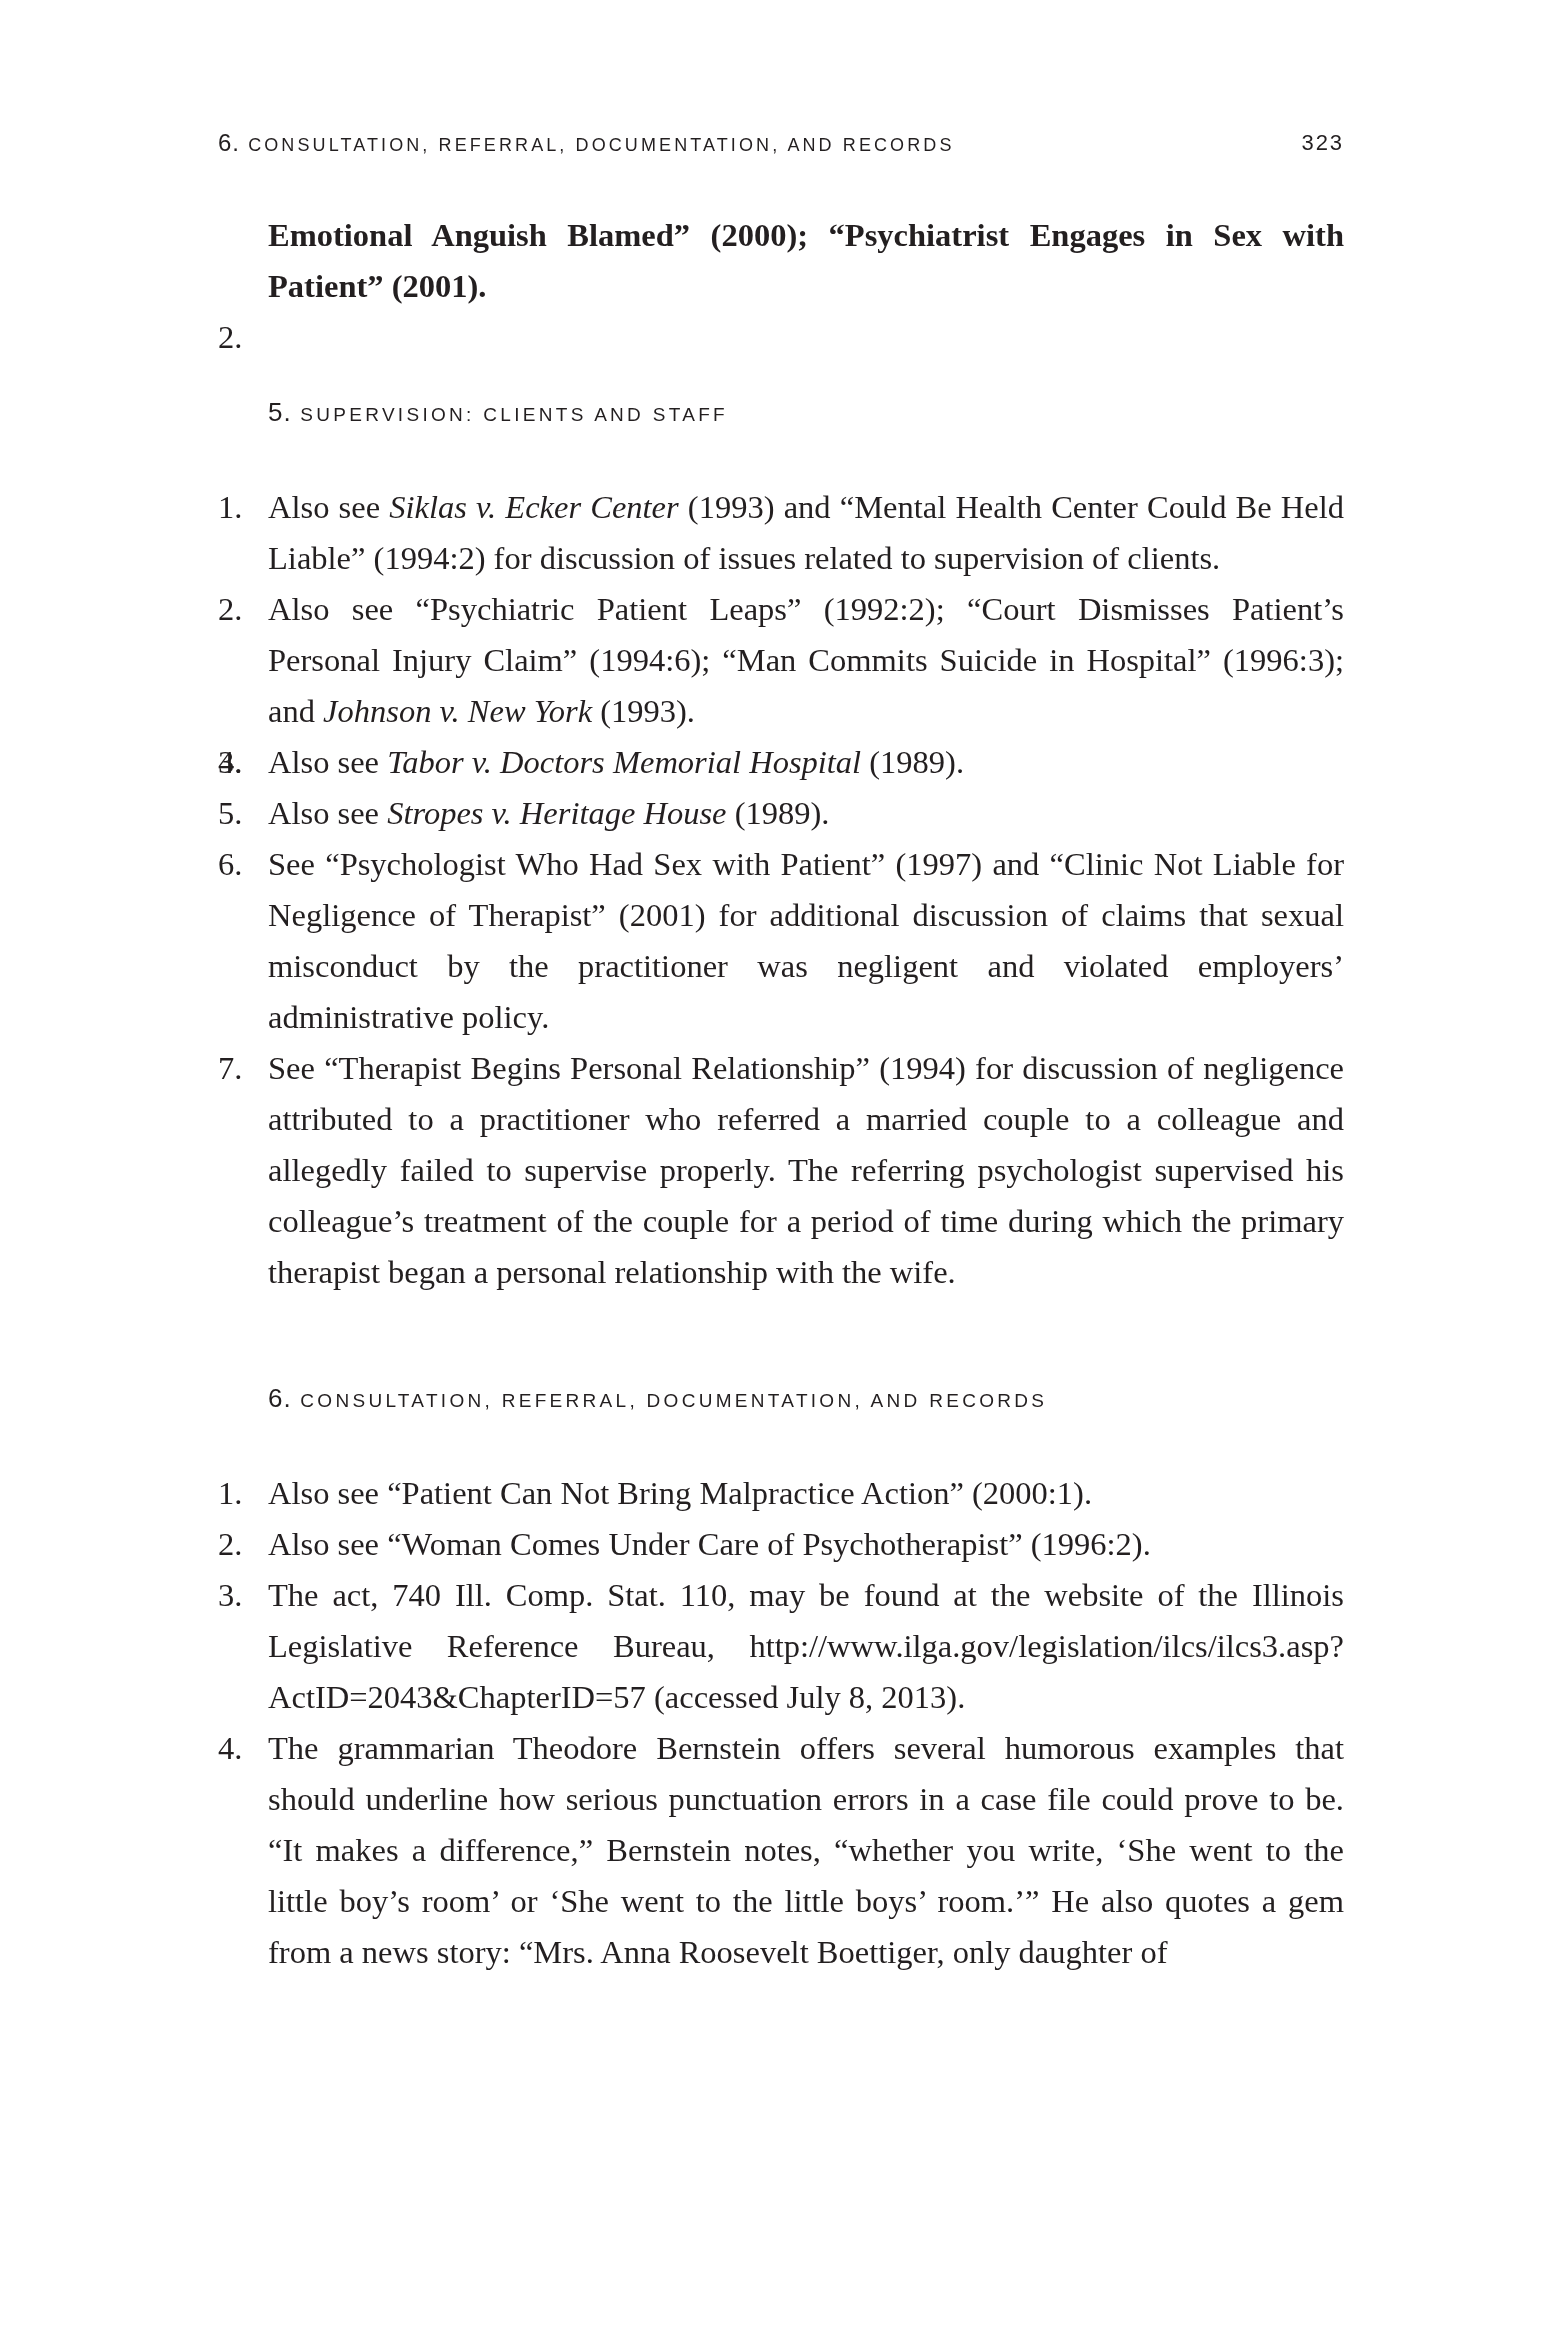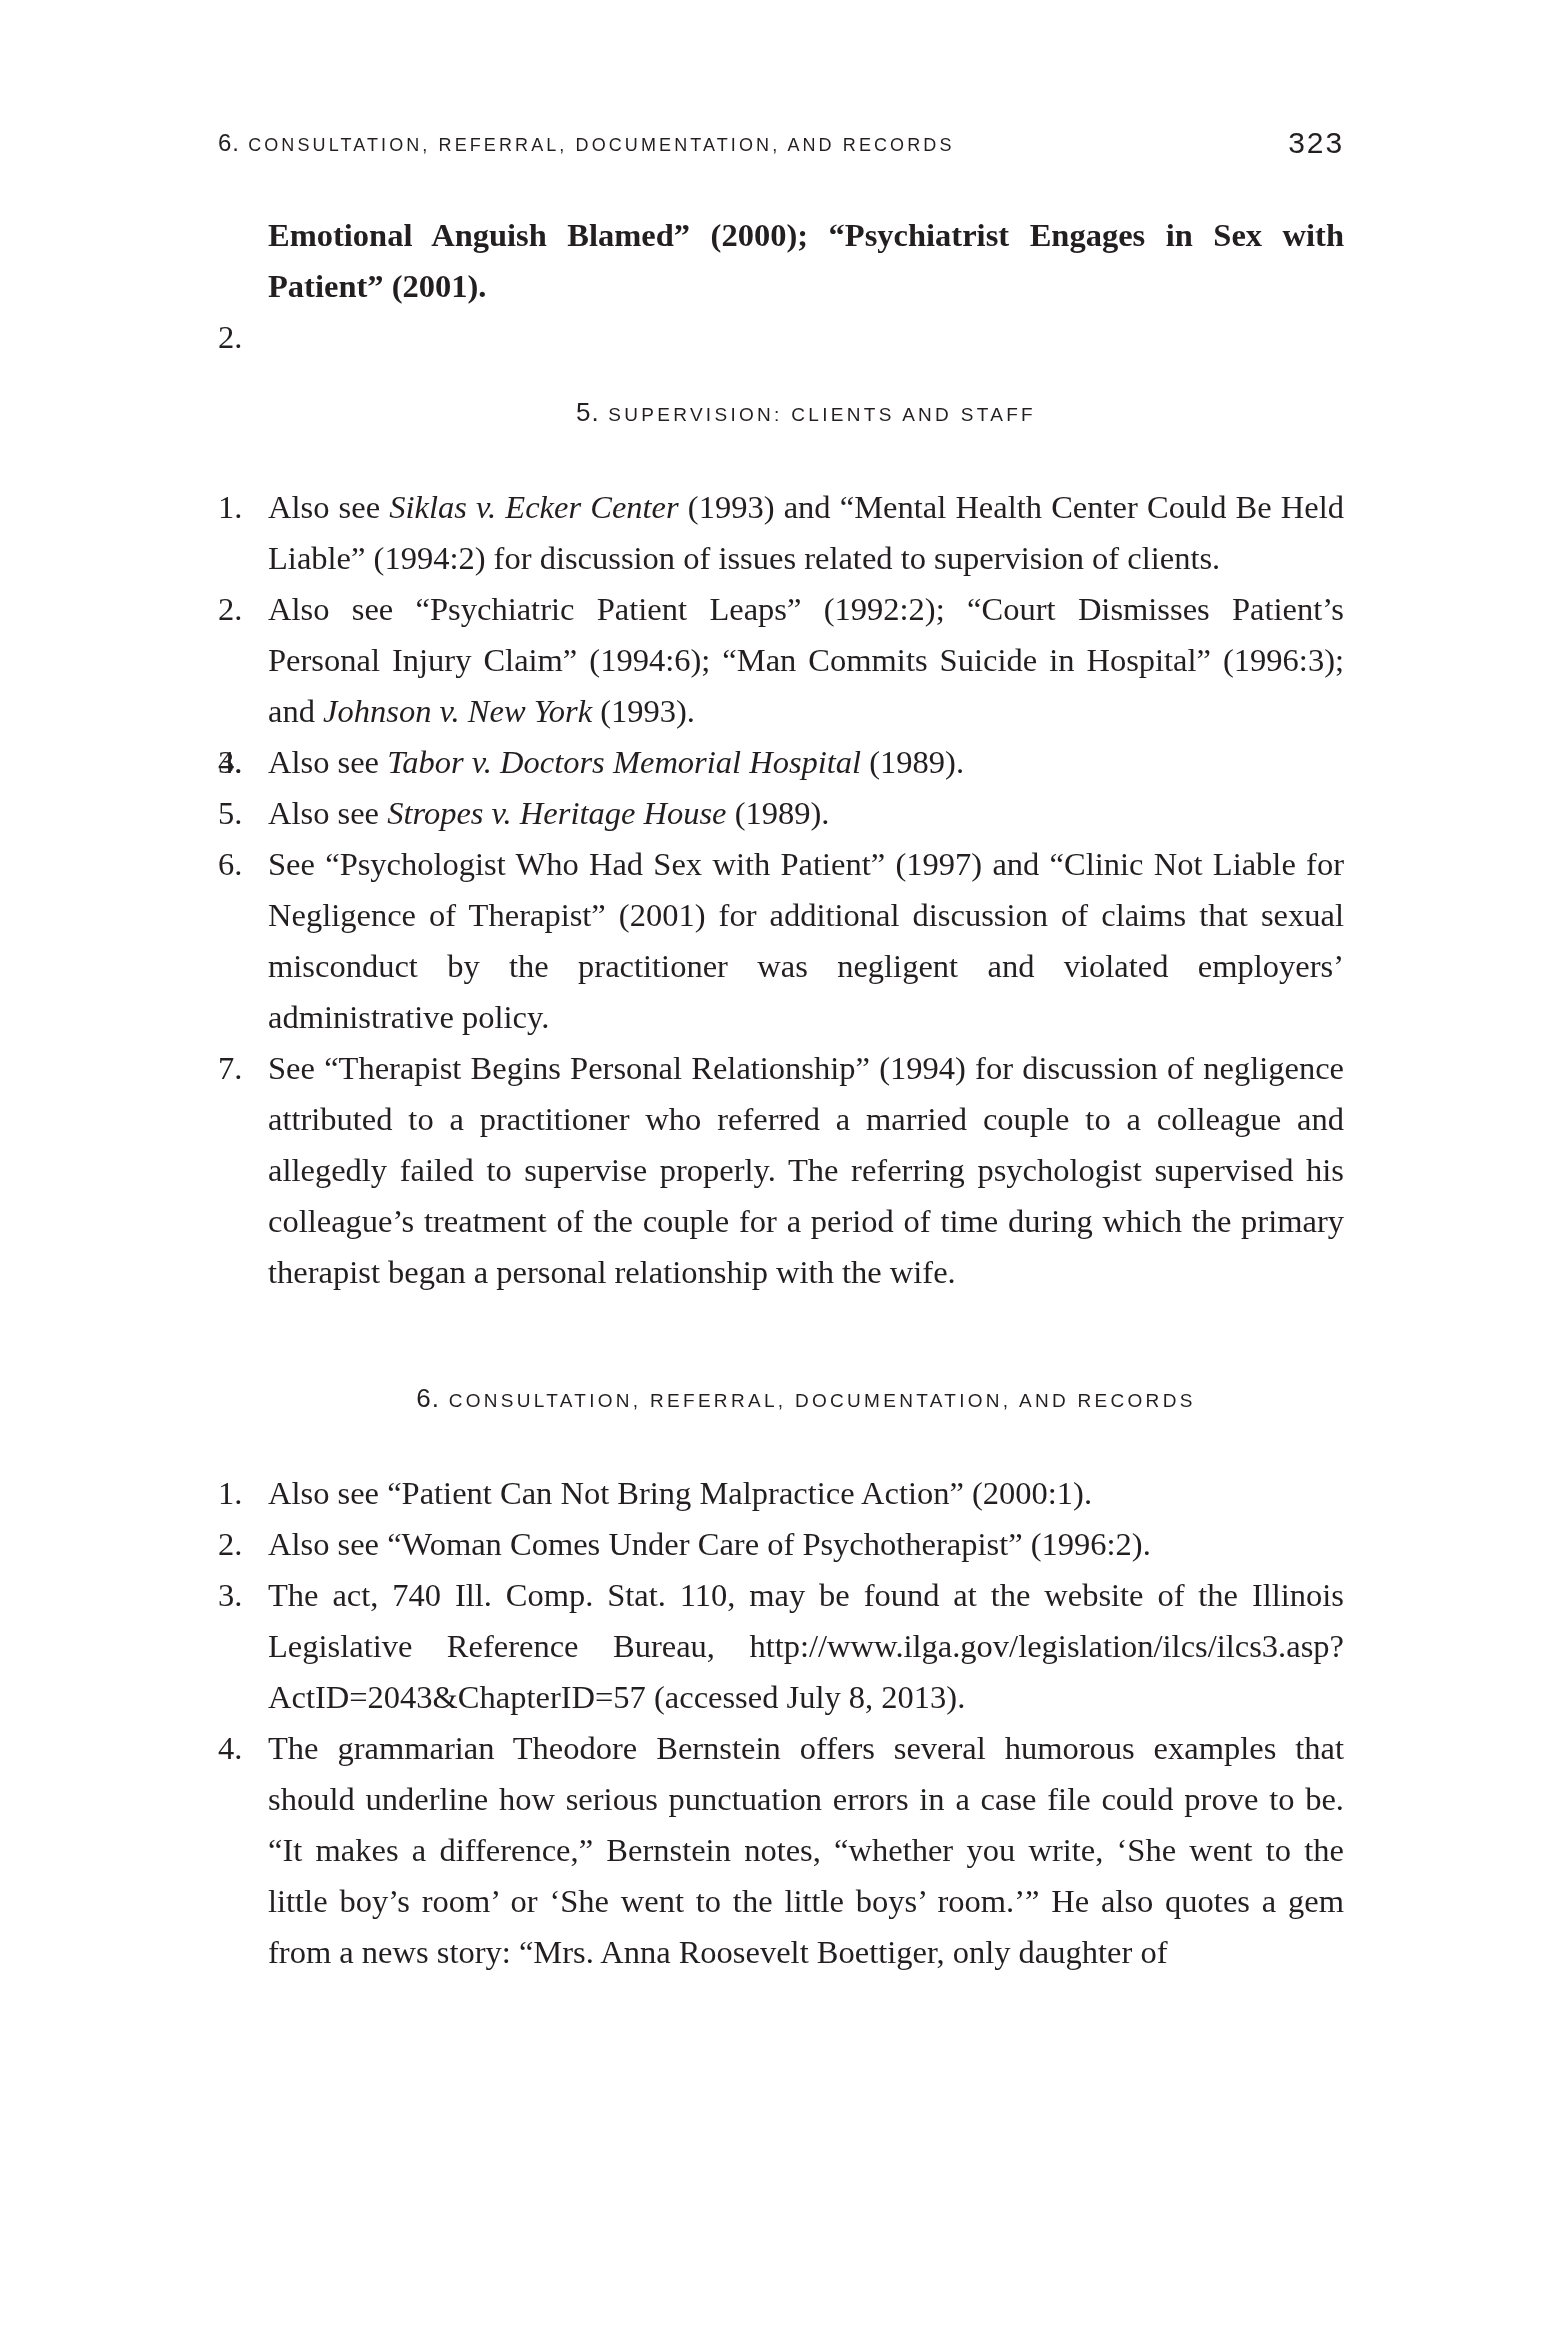--- a/index.html
+++ b/index.html
@@ -28,21 +28,21 @@
     .running-head .title {
       font-size: 18px;
       letter-spacing: 3.1px;
       text-transform: uppercase;
     }
     .running-head .title .num {
       font-size: 24px;
       letter-spacing: 1px;
     }
     .running-head .folio {
-      font-size: 30px;
+      font-size: 22px;
       letter-spacing: 1.9px;
     }
     .body-text {
       position: absolute;
       left: 218px;
       top: 210px;
       width: 1126px;
       font-family: "Liberation Serif", serif;
       font-size: 32.5px;
       line-height: 51px;
@@ -70,21 +70,20 @@
       font-weight: bold;
     }
     .section-heading {
       font-family: "Liberation Sans", sans-serif;
       font-size: 19px;
       letter-spacing: 3.3px;
       text-transform: uppercase;
       padding-left: 50px;
       height: 51px;
       line-height: 51px;
-      text-align: center;
     }
     .section-heading .num {
       font-size: 26px;
       letter-spacing: 1px;
     }
     .spacer-lg { height: 75px; }
     .spacer-md { height: 44px; }
     em { }
   </style>
 </head>

